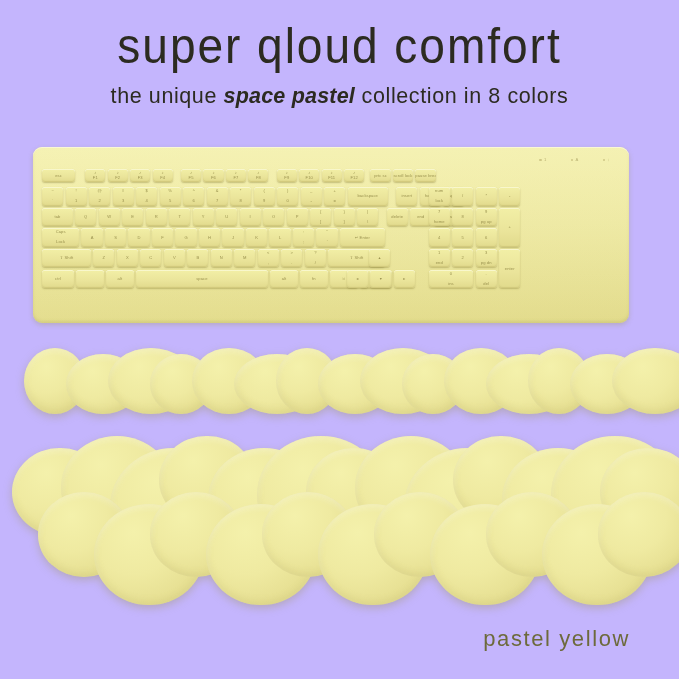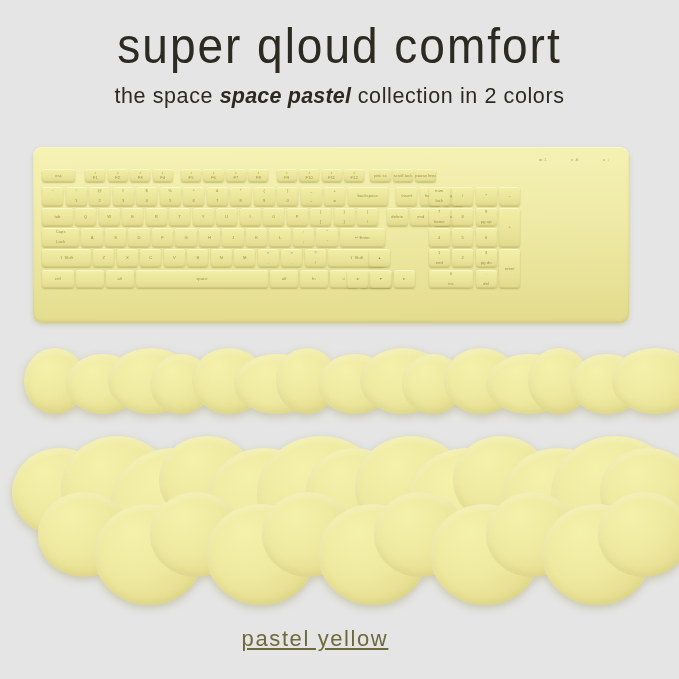--- a/index.html
+++ b/index.html
@@ -4,21 +4,21 @@
 <style>
   html, body {
     margin: 0;
     padding: 0;
     background: #f2efa0;
   }
   .stage {
     position: relative;
     width: 679px;
     height: 679px;
-    background: #e5e5e5;
+    background: #c4b5fd;
     overflow: hidden;
     font-family: "Liberation Sans", sans-serif;
   }
 
   
   .headline {
     position: absolute;
     left: 0;
     top: 18px;
     width: 679px;
@@ -46,27 +46,26 @@
   .subline .em {
     font-weight: 700;
     font-style: italic;
     letter-spacing: 0.2px;
   }
   .caption {
     position: absolute;
     left: 0;
     top: 626px;
     width: 630px;
-    text-align: center;
+    text-align: right;
     font-size: 22px;
     font-weight: 300;
     letter-spacing: 1.6px;
     color: #6d6a3c;
     white-space: nowrap;
-    text-decoration: underline;
   }
 
   
   .keyboard {
     position: absolute;
     left: 33px;
     top: 147px;
     width: 596px;
     height: 176px;
     background:
@@ -150,21 +149,21 @@
   .mousepad  { left: 22px; top: 434px; width: 636px; height: 166px; }
 </style>
 </head>
 <body>
 
 <div class="stage">
 
   <div class="headline">super qloud comfort</div>
 
   <div class="subline">
-    <span>the space </span><span class="em">space pastel</span><span> collection in 2 colors</span>
+    <span>the unique </span><span class="em">space pastel</span><span> collection in 8 colors</span>
   </div>
 
   <div class="keyboard">
     <div class="kb-deck"></div>
     <div class="led-row">
       <span class="led">1</span>
       <span class="led">A</span>
       <span class="led">↓</span>
     </div>
     <div id="keys">

